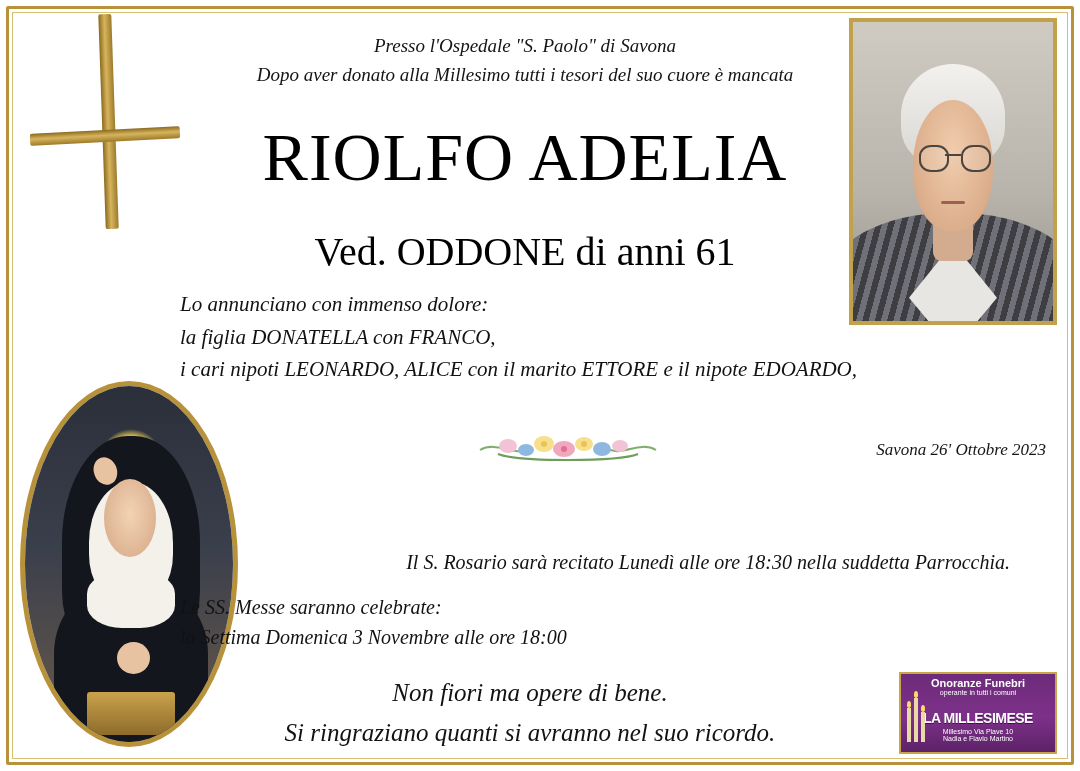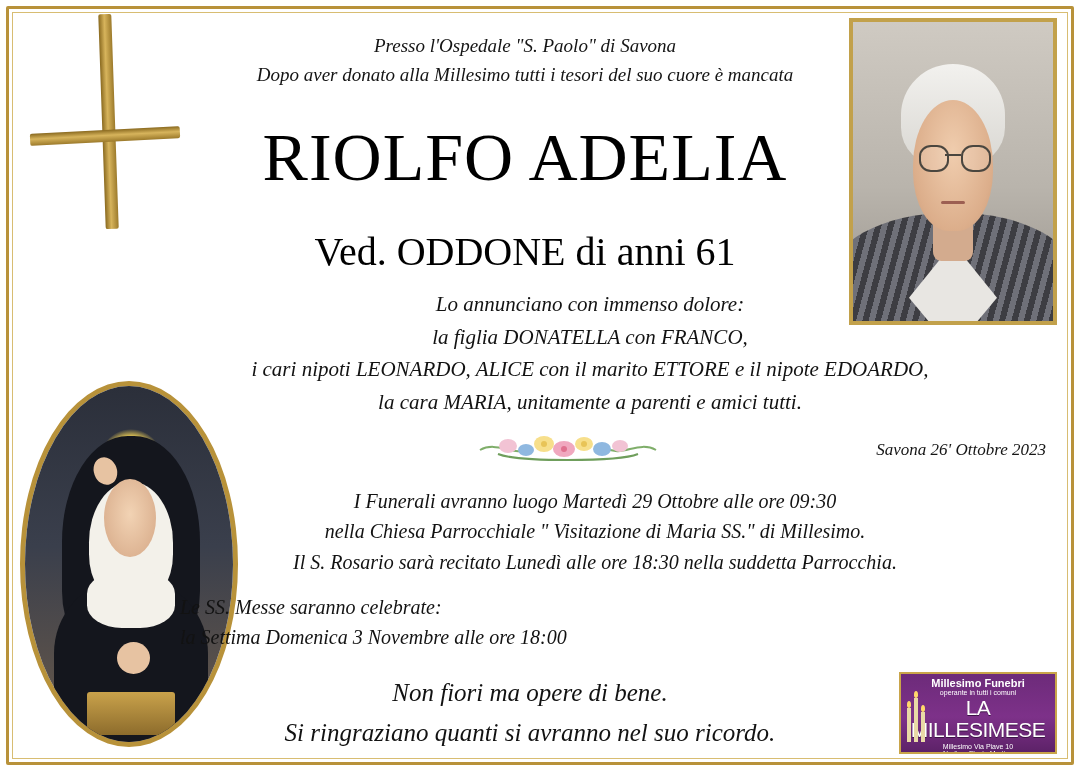--- a/index.html
+++ b/index.html
@@ -310,21 +310,20 @@
     width: 650px;
     text-align: center;
     font-size: 40px;
     color: #000000;
   }
   .announce {
     position: absolute;
     left: 180px;
     top: 288px;
     width: 820px;
-    text-align: center;
     font-style: italic;
     font-size: 21px;
     line-height: 1.55;
     color: #121212;
   }
   .announce .ln { display: block; white-space: nowrap; }
 
   
   .floral {
     position: absolute;
@@ -352,21 +351,21 @@
     font-style: italic;
     font-size: 20px;
     line-height: 1.5;
     color: #121212;
   }
   .rosary {
     position: absolute;
     left: 180px;
     top: 551px;
     width: 830px;
-    text-align: center;
+    text-align: right;
     font-style: italic;
     font-size: 20px;
     color: #121212;
   }
   .masses {
     position: absolute;
     left: 180px;
     top: 592px;
     width: 830px;
     font-style: italic;
@@ -397,25 +396,25 @@
     border: 2px solid #c9a54a;
     box-sizing: border-box;
     color: #ffffff;
     text-align: center;
     font-family: "Liberation Sans", sans-serif;
     overflow: hidden;
   }
   .logo .l1 { font-size: 11px; font-weight: bold; margin-top: 3px; }
   .logo .l2 { font-size: 7px; }
   .logo .l3 {
-    font-size: 21px;
-    font-weight: normal;
+    font-size: 14px;
+    font-weight: bold;
     letter-spacing: -0.5px;
     line-height: 1.05;
-    margin-top: 1px;
+    margin-top: 15px;
     text-shadow: 0 1px 0 #3c1346;
   }
   .logo .l4 { font-size: 7px; margin-top: 2px; }
   .logo .l5 { font-size: 7px; }
   .logo-candles {
     position: absolute;
     left: 4px;
     top: 6px;
     width: 22px;
     height: 70px;
@@ -487,21 +486,20 @@
     <div>Dopo aver donato alla Millesimo tutti i tesori del suo cuore è mancata</div>
   </div>
 
   <div class="name">RIOLFO ADELIA</div>
   <div class="subname">Ved. ODDONE  di anni 61</div>
 
   <div class="announce">
     <span class="ln">Lo annunciano con immenso dolore:</span>
     <span class="ln">la figlia DONATELLA con FRANCO,</span>
     <span class="ln">i cari nipoti LEONARDO, ALICE con il marito ETTORE e il nipote EDOARDO,</span>
-    <span class="ln">la cara MARIA, unitamente a parenti e amici tutti.</span>
   </div>
 
   <div class="floral">
     <svg width="180" height="34" viewBox="0 0 180 34" xmlns="http://www.w3.org/2000/svg">
       <path d="M2 22 C20 12, 36 30, 52 20" stroke="#7fae6a" stroke-width="2" fill="none"></path>
       <path d="M178 22 C160 12, 144 30, 128 20" stroke="#7fae6a" stroke-width="2" fill="none"></path>
       <ellipse cx="30" cy="18" rx="9" ry="7" fill="#f2c3d4"></ellipse>
       <ellipse cx="48" cy="22" rx="8" ry="6" fill="#8fb8e0"></ellipse>
       <ellipse cx="66" cy="16" rx="10" ry="8" fill="#f7df8b"></ellipse>
       <ellipse cx="86" cy="21" rx="11" ry="8" fill="#f0a8bf"></ellipse>
@@ -510,24 +508,20 @@
       <ellipse cx="142" cy="18" rx="8" ry="6" fill="#f2c3d4"></ellipse>
       <path d="M20 26 C40 34, 140 34, 160 26" stroke="#6f9e5c" stroke-width="2" fill="none"></path>
       <circle cx="86" cy="21" r="3" fill="#e0718f"></circle>
       <circle cx="66" cy="16" r="3" fill="#e8c457"></circle>
       <circle cx="106" cy="16" r="3" fill="#e8c457"></circle>
     </svg>
   </div>
 
   <div class="place-date">Savona 26' Ottobre 2023</div>
 
-  <div class="funeral">
-    <div>I Funerali avranno luogo Martedì 29 Ottobre alle ore 09:30</div>
-    <div>nella Chiesa Parrocchiale " Visitazione di Maria SS." di Millesimo.</div>
-  </div>
 
   <div class="rosary">Il S. Rosario sarà recitato Lunedì alle ore 18:30 nella suddetta Parrocchia.</div>
 
   <div class="masses">
     <div>Le SS. Messe saranno celebrate:</div>
     <div>la Settima Domenica 3 Novembre alle ore 18:00</div>
   </div>
 
   <div class="closing">
     <div>Non fiori ma opere di bene.</div>
@@ -536,21 +530,21 @@
 
   <div class="logo">
     <div class="logo-candles">
       <div class="candle a"></div>
       <div class="candle b"></div>
       <div class="candle c"></div>
       <div class="flame" style="left:2px; bottom:42px;"></div>
       <div class="flame" style="left:9px; bottom:52px;"></div>
       <div class="flame" style="left:16px; bottom:38px;"></div>
     </div>
-    <div class="l1">Millesimo Funebri</div>
+    <div class="l1">Onoranze Funebri</div>
     <div class="l2">operante in tutti i comuni</div>
     <div class="l3">LA MILLESIMESE</div>
     <div class="l4">Millesimo Via Piave 10</div>
     <div class="l5">Nadia e Flavio Martino</div>
 
   </div>
 
 </div>
 
 </body></html>

